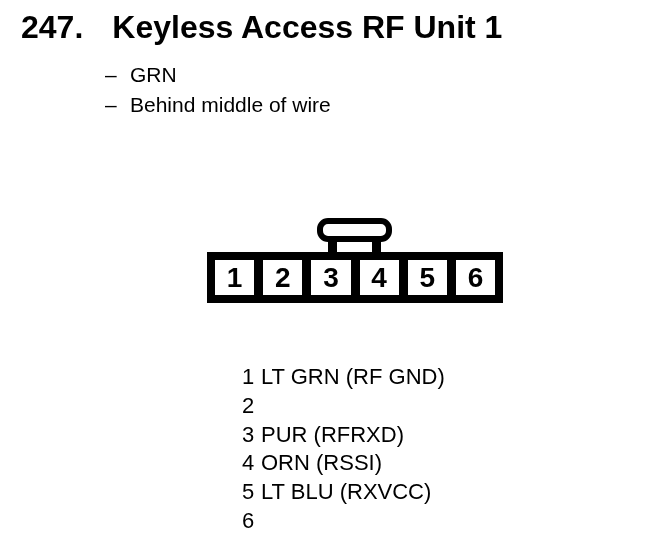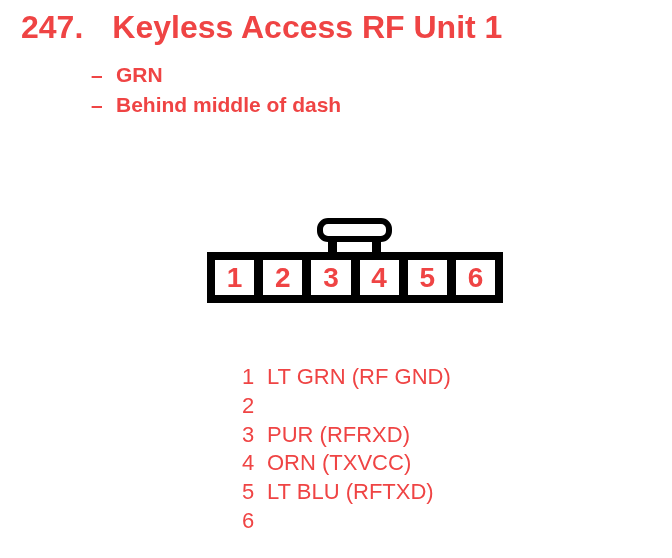--- a/index.html
+++ b/index.html
@@ -5,21 +5,21 @@
   html, body {
     margin: 0;
     padding: 0;
     background: #ffffff;
   }
   .page {
     position: relative;
     width: 672px;
     height: 558px;
     background: #ffffff;
-    color: #ef4444;
+    color: #000000;
     font-family: "Liberation Sans", sans-serif;
     overflow: hidden;
   }
 
   
   .heading {
     position: absolute;
     left: 21px;
     top: 9px;
     font-size: 32px;
@@ -28,26 +28,25 @@
     letter-spacing: 0px;
   }
   .heading .h-num {
     display: inline-block;
     margin-right: 29px;
   }
 
   
   .notes {
     position: absolute;
-    left: 91px;
+    left: 105px;
     top: 60px;
     font-size: 21px;
     line-height: 30px;
     white-space: nowrap;
-    font-weight: bold;
   }
   .note-row .dash {
     display: inline-block;
     width: 25px;
   }
 
   
   .connector-tab-svg {
     position: absolute;
     left: 310px;
@@ -89,38 +88,38 @@
   }
   .pl-row {
     display: flex;
   }
   .pl-num {
     display: inline-block;
     width: 14px;
     text-align: left;
   }
   .pl-desc {
-    margin-left: 11px;
+    margin-left: 5px;
   }
 </style>
 </head>
 <body>
 
 <div class="page">
 
   <div class="heading">
     <span class="h-num">247.</span><span class="h-title">Keyless Access RF Unit 1</span>
   </div>
 
   <div class="notes">
     <div class="note-row">
       <span class="dash">–</span><span>GRN</span>
     </div>
     <div class="note-row">
-      <span class="dash">–</span><span>Behind middle of dash</span>
+      <span class="dash">–</span><span>Behind middle of wire</span>
     </div>
   </div>
 
   <svg class="connector-tab-svg" viewBox="0 0 90 44" xmlns="http://www.w3.org/2000/svg">
     <rect x="18" y="24" width="9" height="19" fill="#000000"></rect>
     <rect x="62" y="24" width="9" height="19" fill="#000000"></rect>
     <rect x="10" y="9" width="69" height="18" rx="8" fill="#ffffff" stroke="#000000" stroke-width="6"></rect>
   </svg>
 
   <div class="connector-body">
@@ -139,24 +138,24 @@
     </div>
     <div class="pl-row">
       <span class="pl-num">2</span>
     </div>
     <div class="pl-row">
       <span class="pl-num">3</span>
       <span class="pl-desc">PUR (RFRXD)</span>
     </div>
     <div class="pl-row">
       <span class="pl-num">4</span>
-      <span class="pl-desc">ORN (TXVCC)</span>
+      <span class="pl-desc">ORN (RSSI)</span>
     </div>
     <div class="pl-row">
       <span class="pl-num">5</span>
-      <span class="pl-desc">LT BLU (RFTXD)</span>
+      <span class="pl-desc">LT BLU (RXVCC)</span>
     </div>
     <div class="pl-row">
       <span class="pl-num">6</span>
     </div>
   </div>
 
 </div>
 
 </body></html>

